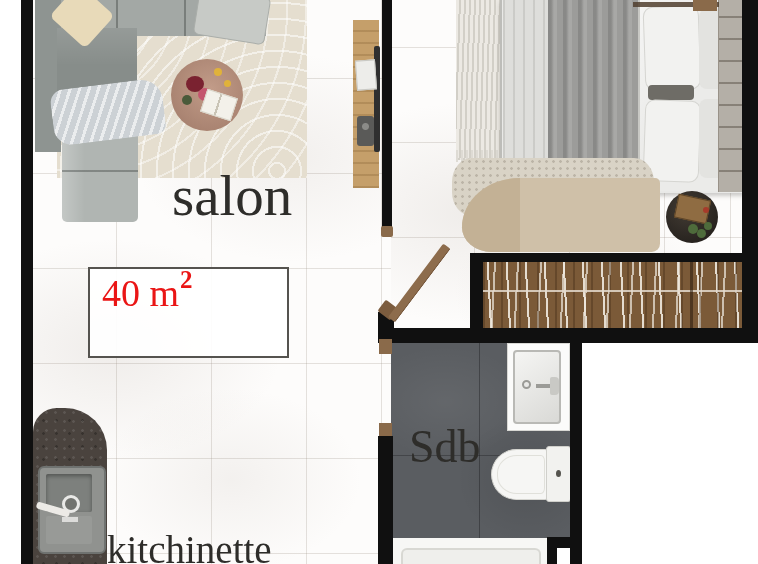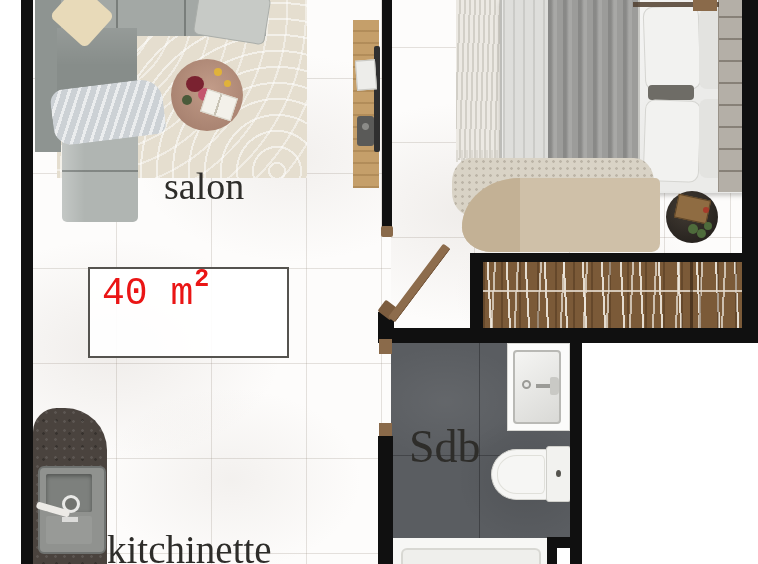--- a/index.html
+++ b/index.html
@@ -149,30 +149,30 @@
   .wall-bath-right{left:570px;top:343px;width:12px;height:195px;}
   .bath-corner1{left:547px;top:537px;width:35px;height:11px;}
   .bath-corner2{left:547px;top:548px;width:10px;height:16px;}
   .bath-corner3{left:570px;top:548px;width:12px;height:16px;}
   .door-foot{left:380px;top:303px;width:16px;height:14px;background:#7c5c3e;transform:rotate(37deg);border-radius:2px;}
   .door-leaf{left:388px;top:225px;width:8px;height:92px;background:#8d6c4c;border-right:1px solid #6e4f33;
     transform-origin:bottom left;transform:rotate(37deg);border-radius:2px;}
 
   
   .lbl{position:absolute;font-family:"Liberation Serif",serif;color:#2e2d2a;line-height:1;}
-  .lbl-salon{left:164px;top:167px;font-size:38px;}
+  .lbl-salon{left:172px;top:167px;font-size:57px;}
   .lbl-chambre{left:477px;top:203px;font-size:46px;}
   .lbl-sdb{left:409px;top:424px;font-size:46px;}
   .lbl-kitchinette{left:107px;top:530px;font-size:39px;}
 
   
   .studio-box{left:88px;top:267px;width:201px;height:91px;background:rgba(255,255,255,.92);
     border:2px solid #55534f;box-sizing:border-box;padding:4px 0 0 12px;}
   .studio-title{font-size:44px;line-height:1.0;color:#2f2f2d;letter-spacing:1px;font-family:"Liberation Sans",sans-serif;}
-  .studio-area{font-size:38px;line-height:.85;color:var(--accent-red,#ea1515);font-family:Liberation Mono, monospace;}
+  .studio-area{font-size:38px;line-height:.85;color:var(--accent-red,#ea1515);font-family:Liberation Serif, serif;}
   .studio-area sup{font-size:25px;position:relative;top:-4px;left:1px;font-weight:700;}
 </style>
 </head>
 <body>
 
 <div class="stage">
 
   <div class="abs floor floor-left"></div>
   <div class="abs floor floor-bed"></div>
 

